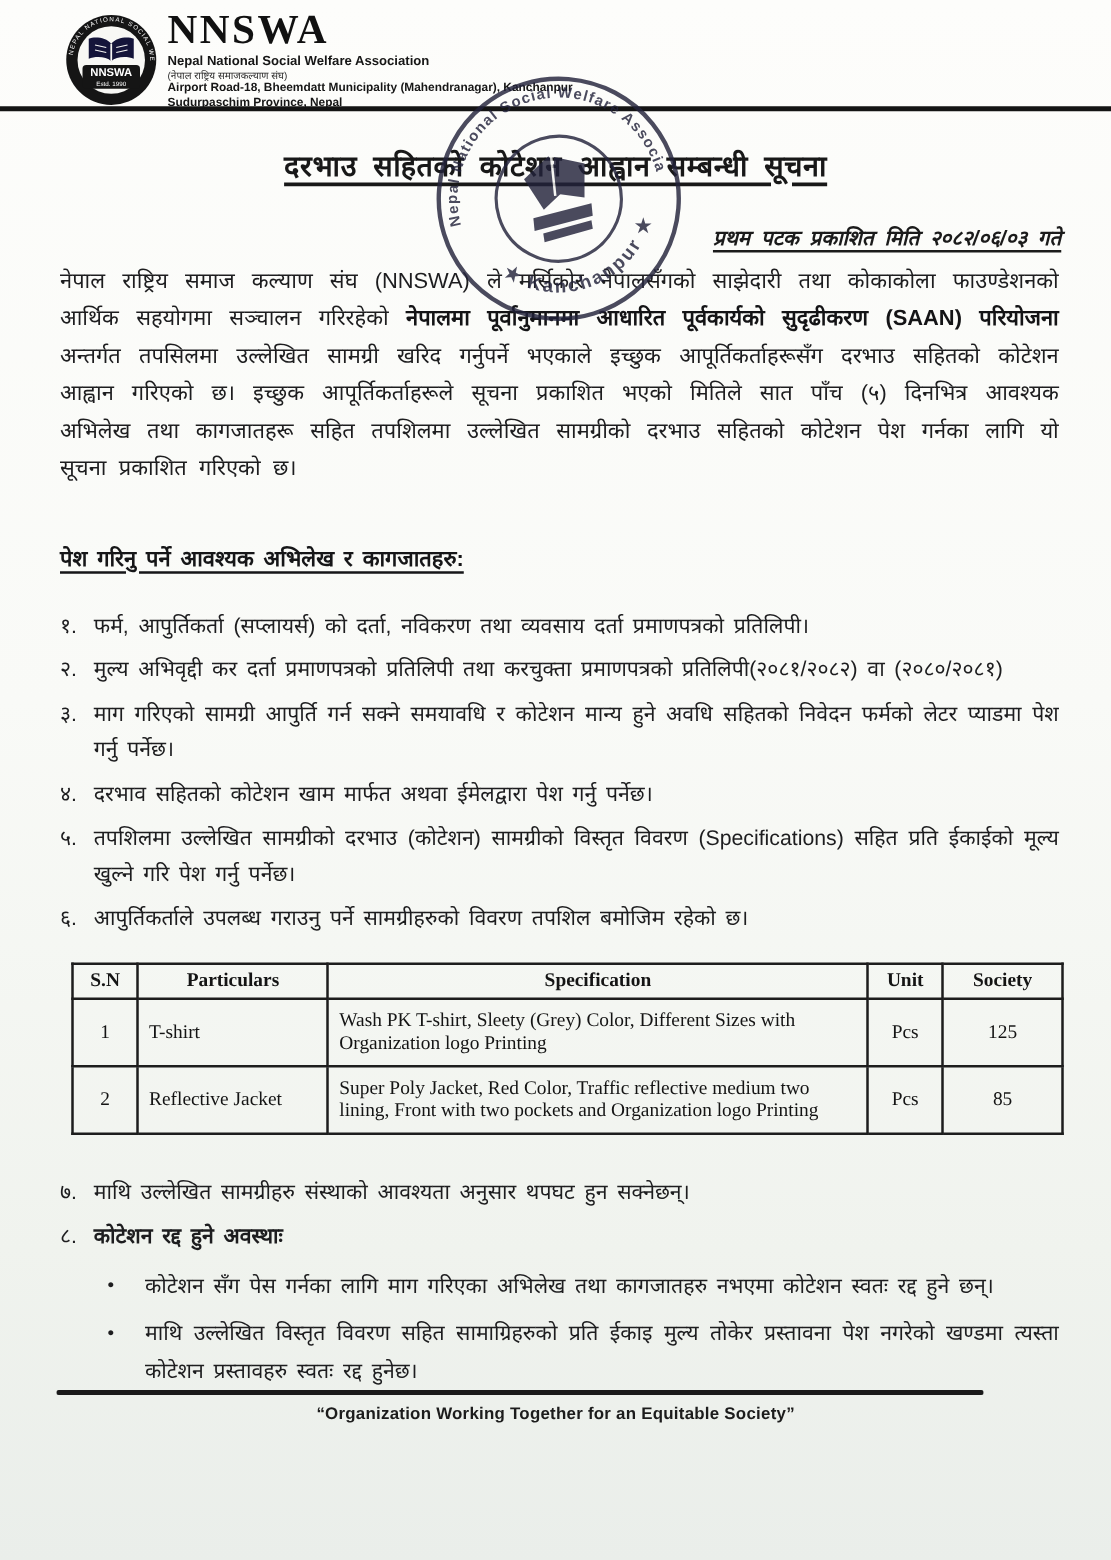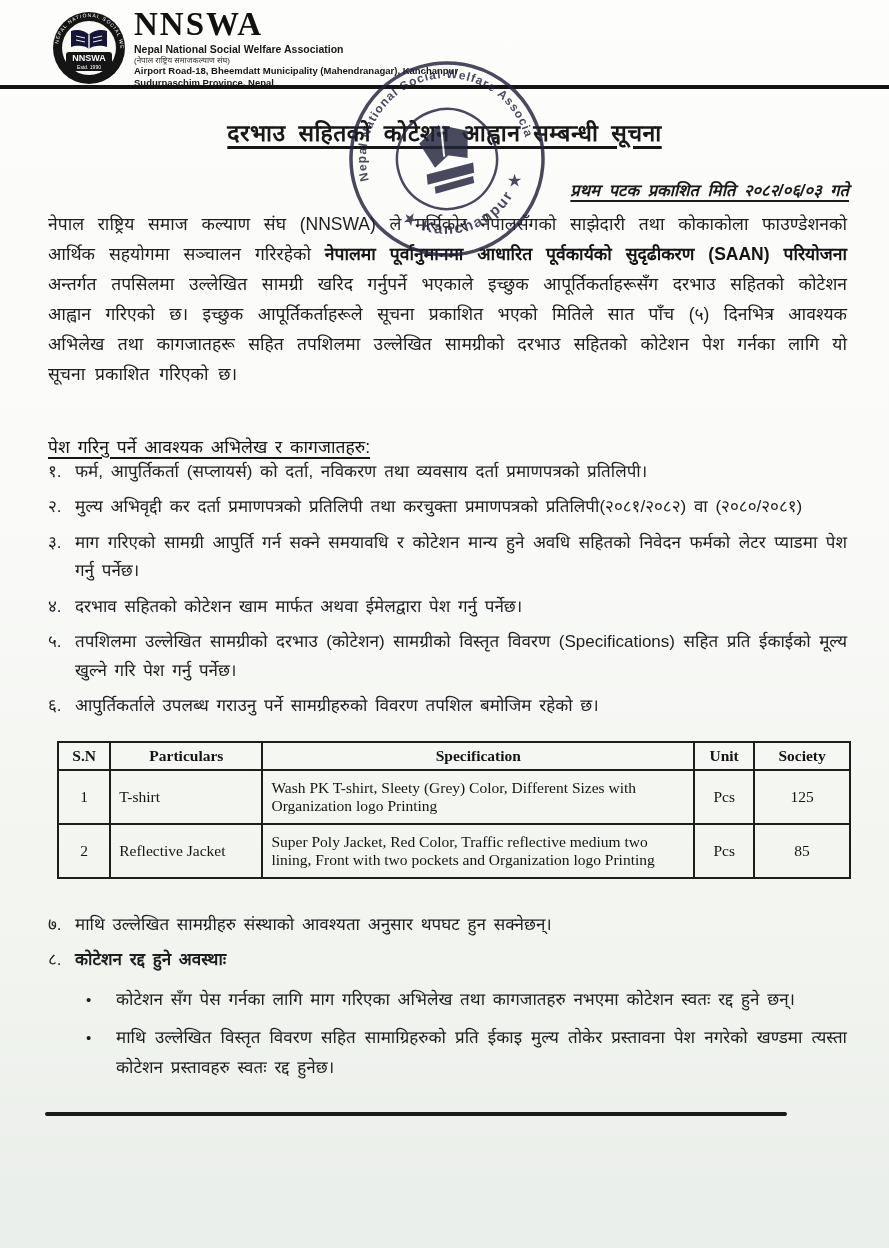--- a/index.html
+++ b/index.html
@@ -33,21 +33,21 @@
   }
   .date-line{margin:30px 40px 0 0; text-align:right;}
   .date-text{
     display:inline-block; font-size:16.5px; font-weight:bold; font-style:italic; color:#1b1b1b;
     text-decoration:underline; text-decoration-thickness:2px; text-underline-offset:4px; word-spacing:4px;
   }
   
   .intro{margin:8px 42px 0 48px; font-size:17.5px; line-height:1.72; text-align:justify; word-spacing:5px; color:#1d1d1f;}
   .intro b{color:#141416;}
   .section-heading{
-    margin:44px 0 0 48px; font-size:17.5px; font-weight:normal; color:#161618;
+    margin:44px 0 29px 48px; font-size:17.5px; font-weight:bold; color:#161618;
     text-decoration:underline; text-decoration-thickness:2px; text-underline-offset:4px; word-spacing:3px;
     display:inline-block;
   }
   .num-list{margin:0 42px 0 48px;}
   .li-row{display:flex; align-items:flex-start; margin-bottom:7px; font-size:17px; line-height:1.68; word-spacing:3px; color:#1d1d1f;}
   .li-marker{flex:none; width:27px;}
   .li-text{flex:1; text-align:justify;}
   .li-text.bold{font-weight:bold;}
   
   .spec-table{
@@ -216,15 +216,16 @@
         </div>
       <div class="bullet-row">
           <span class="bullet-dot">•</span>
           <span class="bullet-text">माथि उल्लेखित विस्तृत विवरण सहित सामाग्रिहरुको प्रति ईकाइ मुल्य तोकेर प्रस्तावना पेश नगरेको खण्डमा त्यस्ता कोटेशन प्रस्तावहरु स्वतः रद्द हुनेछ।</span>
         </div>
     </div>
   </div>
 
   <div class="footer">
     <div class="footer-rule"></div>
+    <div class="motto">“Organization Working Together for an Equitable Society”</div>
   </div>
 
 </div>
 
 </body></html>

